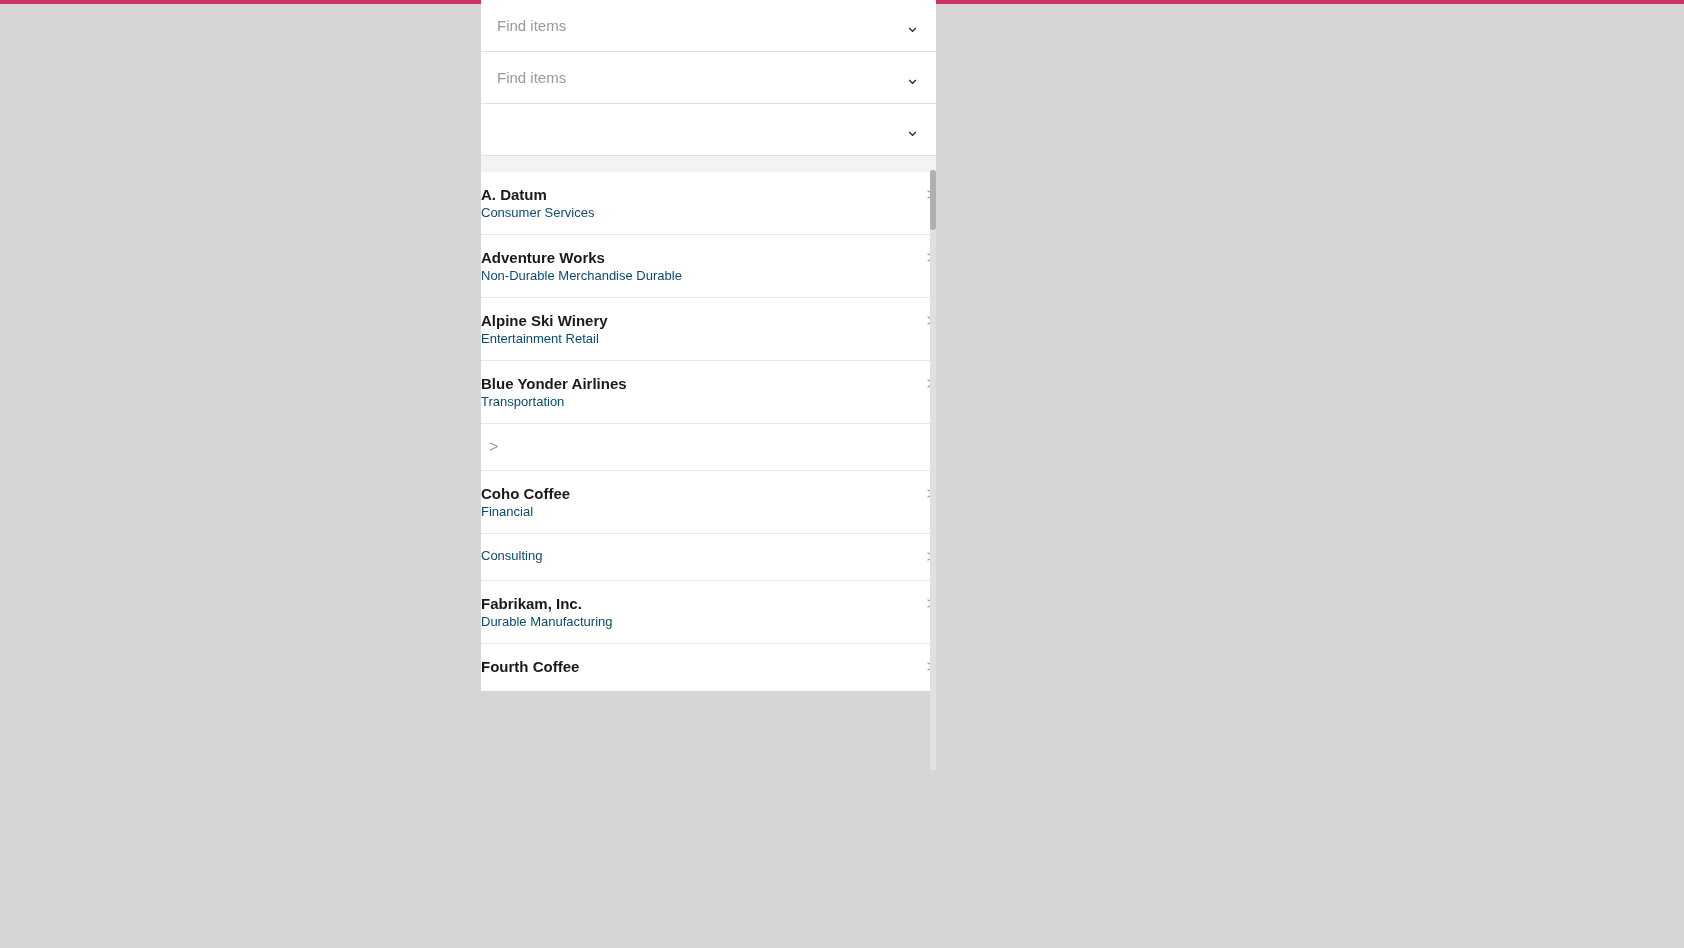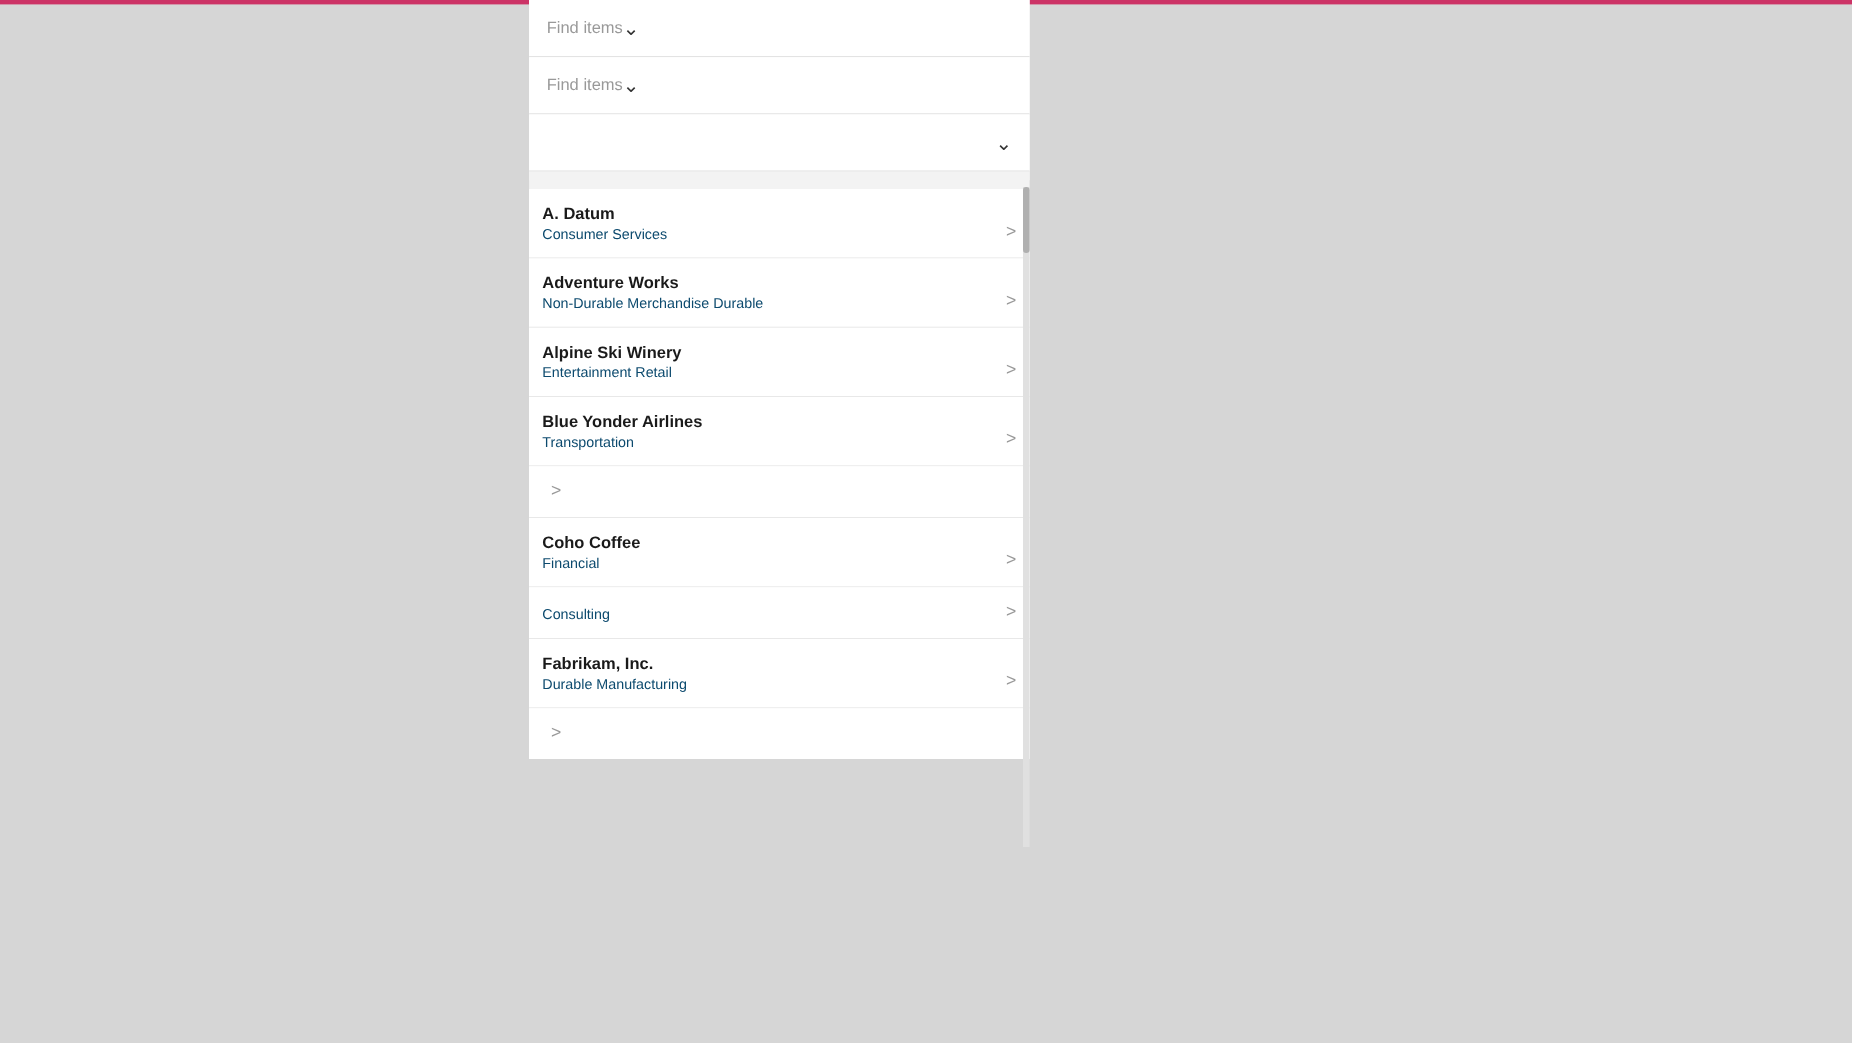--- a/index.html
+++ b/index.html
@@ -27,21 +27,21 @@
       left: 481px;
       top: 0;
     }
 
     .filter-bar {
       background: #ffffff;
       border-bottom: 1px solid #e0e0e0;
       height: 52px;
       display: flex;
       align-items: center;
-      justify-content: flex-start;
+      justify-content: space-between;
       padding: 0 16px;
       cursor: pointer;
     }
 
     .filter-bar-label {
       color: #999999;
       font-size: 15px;
     }
 
     .chevron-icon {
@@ -60,23 +60,23 @@
       cursor: pointer;
     }
 
     .list-section {
       background: #ffffff;
       margin-top: 8px;
     }
 
     .list-item {
       display: flex;
-      align-items: flex-end;
+      align-items: flex-start;
       justify-content: space-between;
-      padding: 14px 12px;
+      padding: 14px 0;
       border-bottom: 1px solid #e8e8e8;
       cursor: pointer;
       background: #ffffff;
     }
 
     .list-item-content {
       flex: 1;
     }
 
     .list-item-title {
@@ -203,20 +203,23 @@
 
     <div class="list-item">
       <div class="list-item-content">
         <div class="list-item-title">Fabrikam, Inc.</div>
         <div class="list-item-subtitle">Durable Manufacturing</div>
       </div>
       <span class="list-item-chevron">&gt;</span>
     </div>
 
     <div class="list-item" style="border-bottom: none;">
+      <div class="list-item-content">
+        <div class="list-item-title">Fourth Coffee</div>
+      </div>
       <span class="list-item-chevron">&gt;</span>
     </div>
 
   </div>
 
   <div class="scrollbar-track">
     <div class="scrollbar-thumb"></div>
   </div>
 
 </div>

